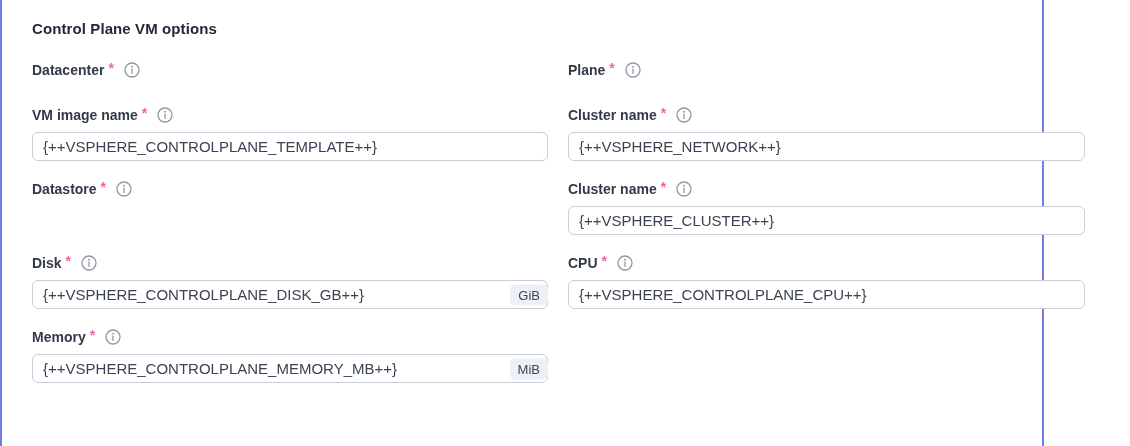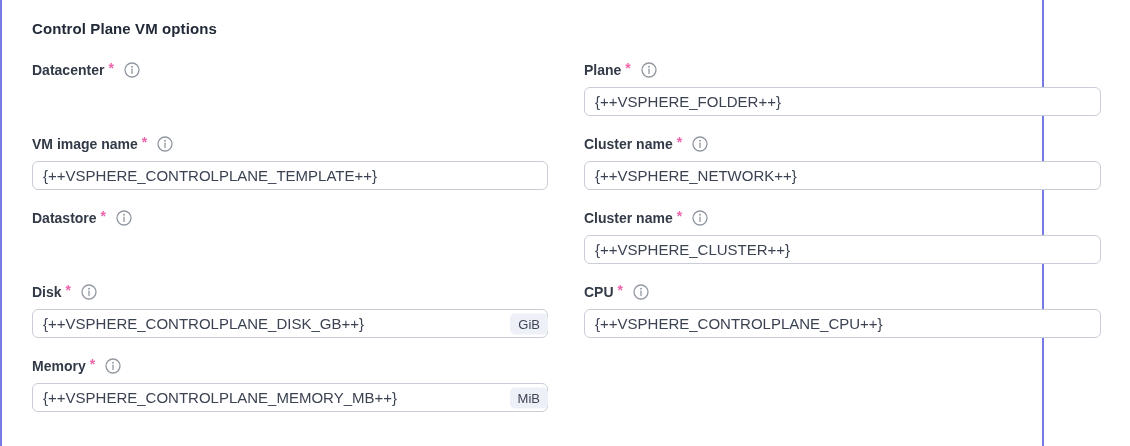--- a/index.html
+++ b/index.html
@@ -19,21 +19,21 @@
     font-size: 15px;
     font-weight: 700;
     color: #222a38;
     letter-spacing: 0.1px;
     margin-bottom: 23px;
   }
 
   .fields-grid {
     display: grid;
     grid-template-columns: 516px 517px;
-    column-gap: 36px;
+    column-gap: 20px;
     grid-auto-flow: row;
   }
 
   .field { margin-bottom: 18px; }
 
   .label-row {
     display: flex;
     align-items: center;
     height: 20px;
     margin-bottom: 7px;
@@ -122,23 +122,20 @@
         <span class="field-label">Plane</span>
         <span class="req">*</span>
         <span class="info">
           <svg width="16" height="16" viewBox="0 0 16 16">
               <circle cx="8" cy="8" r="7" fill="none" stroke="#9298a2" stroke-width="1.3"></circle>
               <line x1="8" y1="7.2" x2="8" y2="11.4" stroke="#9298a2" stroke-width="1.3" stroke-linecap="round"></line>
               <circle cx="8" cy="4.7" r="0.95" fill="#9298a2"></circle>
             </svg>
         </span>
       </div>
-      <div class="input-wrap">
-        <input class="text-input" type="text" value="{++VSPHERE_FOLDER++}" style="">
-      </div>
     </div>
 
     <div class="field">
       <div class="label-row">
         <span class="field-label">VM image name</span>
         <span class="req">*</span>
         <span class="info">
           <svg width="16" height="16" viewBox="0 0 16 16">
               <circle cx="8" cy="8" r="7" fill="none" stroke="#9298a2" stroke-width="1.3"></circle>
               <line x1="8" y1="7.2" x2="8" y2="11.4" stroke="#9298a2" stroke-width="1.3" stroke-linecap="round"></line>

